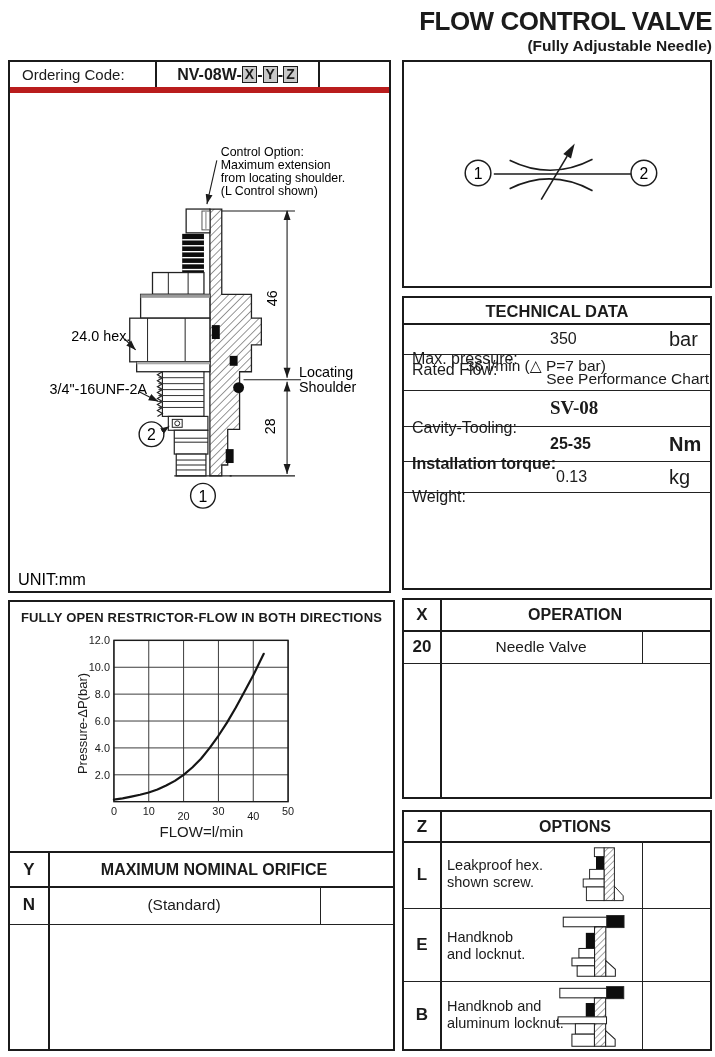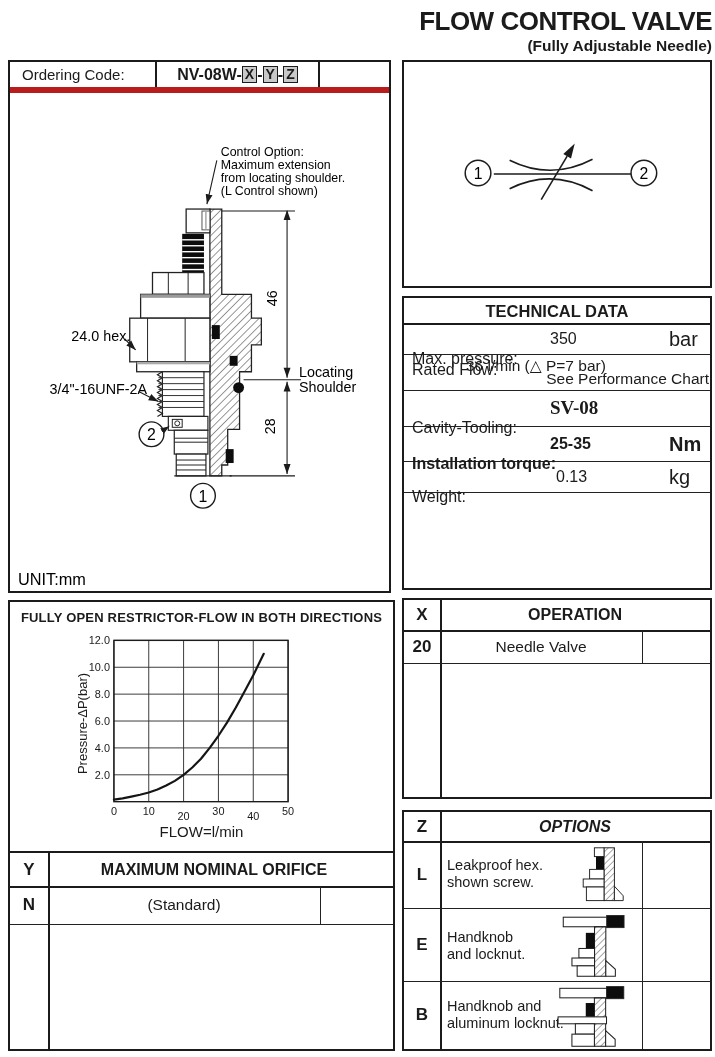--- a/index.html
+++ b/index.html
@@ -256,21 +256,21 @@
     <div class="tbl-header" style="height:33px;line-height:33px;padding-left:25px;">MAXIMUM NOMINAL ORIFICE</div>
     <div class="code-col-divider" style="left:38px;"></div>
     <div class="code-cell" style="top:0;width:38px;height:33px;line-height:33px;">Y</div>
     <div class="code-cell" style="top:33px;width:38px;height:38px;line-height:38px;">N</div>
     <div class="abs" style="left:38px;top:33px;width:272px;height:38px;line-height:38px;text-align:center;font-size:15.5px;">(Standard)</div>
     <div class="abs" style="left:310px;top:33px;height:38px;border-left:1.5px solid #222;"></div>
     <div class="row-line" style="top:71px;"></div>
   </div>
 
   <div class="box" style="left:402px;top:810px;width:310px;height:241px;">
-    <div class="tbl-header" style="height:29px;line-height:29px;padding-left:36px;font-style:italic;">OPTIONS</div>
+    <div class="tbl-header" style="height:29px;line-height:29px;padding-left:36px;">OPTIONS</div>
     <div class="code-col-divider" style="left:36px;"></div>
     <div class="code-cell" style="top:0;width:36px;height:29px;line-height:29px;">Z</div>
     <div class="abs" style="left:238px;top:29px;bottom:0;border-left:1.5px solid #222;"></div>
 
     <div class="code-cell" style="top:29px;width:36px;height:67px;line-height:67px;">L</div>
     <div class="abs opt-label" style="left:43px;top:45px;">
       <span style="display:block;">Leakproof hex.</span>
       <span style="display:block;">shown screw.</span>
     </div>
     <svg class="abs" style="left:168px;top:34px;" width="64" height="58" viewBox="0 0 80 72">

